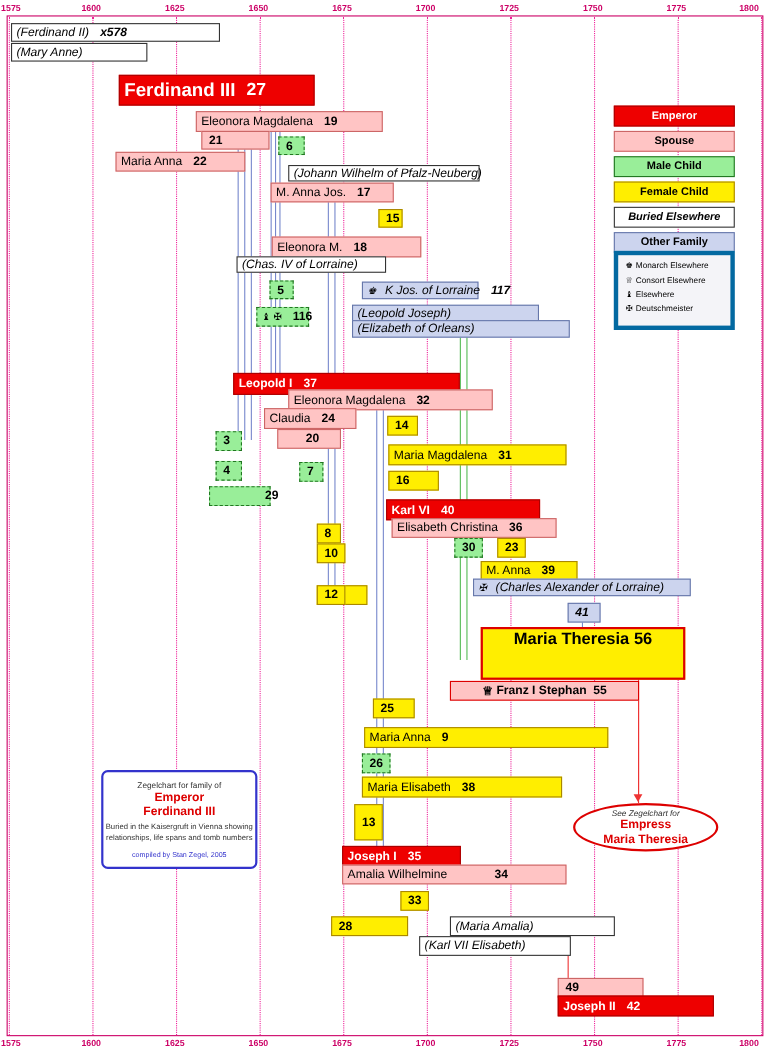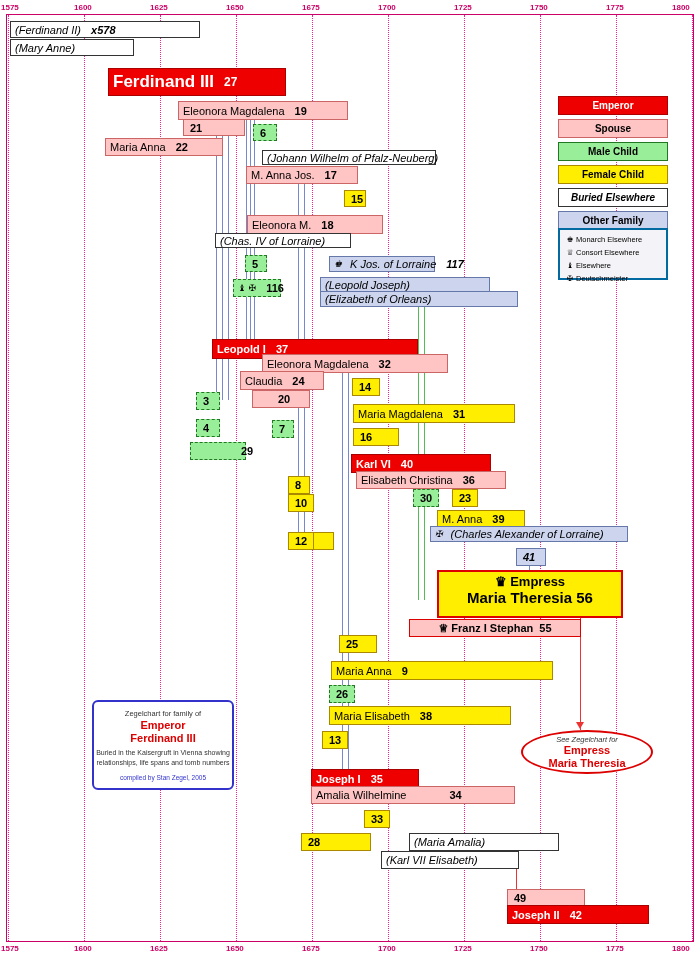--- a/index.html
+++ b/index.html
@@ -28,21 +28,21 @@
   .vline.green{border-left:1px solid #55bb55;}
   
   .legend{position:absolute;left:558px;top:96px;width:110px;}
   .legend .row{height:19px;margin-bottom:4px;display:flex;align-items:center;justify-content:center;font-size:10px;font-weight:bold;box-sizing:border-box;}
   .legend .row.emperor{background:#ee0000;color:#fff;border:1px solid #aa0000;}
   .legend .row.spouse{background:#ffc4c4;border:1px solid #cc6666;}
   .legend .row.male{background:#99ee99;border:1px solid #227722;}
   .legend .row.female{background:#ffee00;border:1px solid #aa8800;}
   .legend .row.buried-else{background:#ffffff;border:1px solid #333;font-style:italic;font-weight:bold;}
   .legend .row.other{background:#ccd4ee;border:1px solid #6677aa;font-style:normal;font-weight:bold;}
-  .symbolbox{position:absolute;left:558px;top:228px;width:110px;height:52px;background:#f4f4f8;border:2px solid #0369a1;box-sizing:border-box;padding:3px 4px;}
+  .symbolbox{position:absolute;left:558px;top:228px;width:110px;height:72px;background:#f4f4f8;border:4px solid #0369a1;box-sizing:border-box;padding:3px 4px;}
   .symbolbox div{font-size:7.5px;line-height:13px;white-space:nowrap;}
   .symbolbox .g{display:inline-block;width:12px;text-align:center;}
   
   .infobox{position:absolute;left:92px;top:700px;width:142px;height:90px;border:2px solid #3333cc;border-radius:6px;background:#fff;text-align:center;box-sizing:border-box;padding-top:6px;}
   .infobox .t1{font-size:7.5px;color:#333;line-height:11px;}
   .infobox .t2{font-size:11px;color:#dd0000;font-weight:bold;line-height:13px;}
   .infobox .t3{font-size:7px;color:#333;line-height:10px;margin-top:3px;}
   .infobox .t4{font-size:6.5px;color:#3333cc;margin-top:6px;}
   
   .seealso{position:absolute;left:521px;top:730px;width:132px;height:44px;border:2px solid #dd0000;border-radius:66px/22px;background:#fff;text-align:center;box-sizing:border-box;padding-top:3px;}
@@ -118,21 +118,21 @@
   <div id="bars">
       <div class="bar buried-else" style="left: 10px; top: 21px; width: 190px; height: 17px;">
         <span class="label">(Ferdinand II)</span>
         <span class="num">x578</span>
       </div>
       <div class="bar buried-else" style="left: 10px; top: 39px; width: 124px; height: 17px;">
         <span class="label">(Mary Anne)</span>
       </div>
       <div class="bar emperor" style="left: 108px; top: 68px; width: 178px; height: 28px; font-size: 17px;">
         <span class="label" style="font-size: 17px;">Ferdinand III</span>
-        <span class="num" style="font-size: 12px;">27</span>
+        <span class="num" style="font-size: 16px;">27</span>
       </div>
       <div class="bar spouse" style="left: 178px; top: 101px; width: 170px; height: 19px;">
         <span class="label">Eleonora Magdalena</span>
         <span class="num">19</span>
       </div>
       <div class="bar spouse" style="left: 183px; top: 119px; width: 62px; height: 17px;">
         <span class="num">21</span>
       </div>
       <div class="bar male" style="left: 253px; top: 124px; width: 24px; height: 17px;">
         <span class="num">6</span>
@@ -257,21 +257,21 @@
         <span class="label">Maria Anna</span>
         <span class="num">9</span>
       </div>
       <div class="bar male" style="left: 329px; top: 685px; width: 26px; height: 18px;">
         <span class="num">26</span>
       </div>
       <div class="bar female" style="left: 329px; top: 706px; width: 182px; height: 19px;">
         <span class="label">Maria Elisabeth</span>
         <span class="num">38</span>
       </div>
-      <div class="bar female" style="left: 322px; top: 731px; width: 26px; height: 18px; align-items: center;">
+      <div class="bar female" style="left: 322px; top: 731px; width: 26px; height: 33px; align-items: center;">
         <span class="num">13</span>
       </div>
       <div class="bar emperor" style="left: 311px; top: 769px; width: 108px; height: 19px;">
         <span class="label">Joseph I</span>
         <span class="num">35</span>
       </div>
       <div class="bar spouse" style="left: 311px; top: 786px; width: 204px; height: 18px; gap: 33px;">
         <span class="label">Amalia Wilhelmine</span>
         <span class="num">34</span>
       </div>
@@ -306,21 +306,20 @@
   </div>
 
   <div class="symbolbox">
     <div><span class="g">♚</span><span>Monarch Elsewhere</span></div>
     <div><span class="g">♕</span><span>Consort Elsewhere</span></div>
     <div><span class="g">♝</span><span>Elsewhere</span></div>
     <div><span class="g">✠</span><span>Deutschmeister</span></div>
   </div>
 
   <div class="mt-box">
-    <div class="l1"><span>♛</span> <span>Empress</span></div>
     <div class="l2"><span>Maria Theresia</span> <span>56</span></div>
   </div>
   <div class="fs-box">
     <span>♕</span>&nbsp;<span>Franz I Stephan</span>&nbsp;&nbsp;<span>55</span>
   </div>
 
   <div class="infobox">
     <div class="t1">Zegelchart for family of</div>
     <div class="t2">Emperor</div>
     <div class="t2">Ferdinand III</div>

